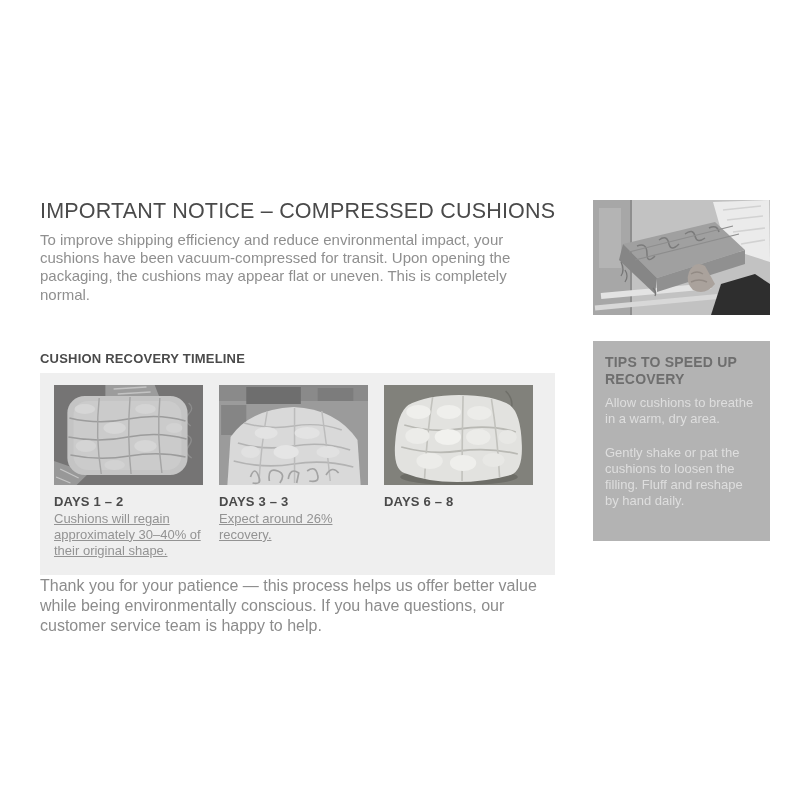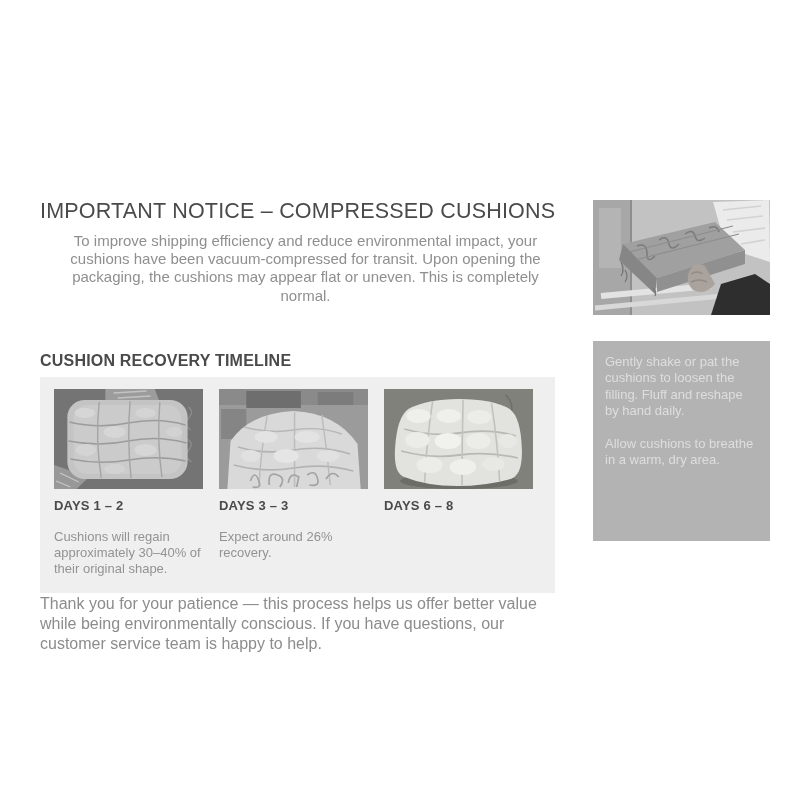--- a/index.html
+++ b/index.html
@@ -13,39 +13,39 @@
     position:absolute;left:40px;top:200px;width:730px;
     display:grid;grid-template-columns:515px 177px;column-gap:38px;
   }
   
   .main-title{
     margin:0 0 7px 0;
     font-size:21.5px;font-weight:400;letter-spacing:.2px;
     color:#4a4a4a;line-height:1.1;white-space:nowrap;
   }
   .intro{
-    margin:8px;font-size:15px;line-height:1.22;color:#8f8f8f;width:515px;text-align:center;
+    margin:0;font-size:15px;line-height:1.22;color:#8f8f8f;width:515px;
   }
   .section-title{
     margin:47px 0 7px 0;
-    font-size:16px;font-weight:700;letter-spacing:.2px;color:#4a4a4a;
+    font-size:13px;font-weight:700;letter-spacing:.2px;color:#4a4a4a;
   }
   .timeline-panel{
     background:#efefef;
     padding:12px 22px 16px 14px;
     display:grid;grid-template-columns:1fr 1fr 1fr;column-gap:16px;
     min-height:160px;box-sizing:border-box;
   }
   .stage{display:flex;flex-direction:column;}
   .stage svg{width:100%;height:100px;display:block;}
   .stage-label{
     margin-top:9px;font-size:13px;font-weight:700;color:#4a4a4a;letter-spacing:.2px;
   }
   .stage-desc{
-    margin-top:16px;font-size:13px;line-height:1.24;color:#939393;
+    margin-top:2px;font-size:13px;line-height:1.24;color:#939393;text-decoration:underline;
   }
   .footer-note{
     grid-column:1;
     margin:1px 0 0 0;font-size:16px;line-height:1.25;color:#8c8c8c;width:515px;
   }
   
   .right-col{display:flex;flex-direction:column;}
   .hero-photo{width:177px;height:115px;display:block;}
   .tips-box{
     margin-top:26px;background:#b3b3b3;
@@ -167,19 +167,20 @@
         <path d="M64 78 L152 50 L152 64 L64 92 Z" fill="#909090"></path>
         <path d="M44 46 q10 -4 10 8 q0 10 8 2 M66 40 q8 -6 10 4 q2 8 10 0 M92 34 q8 -6 10 2 q2 8 10 2 M116 28 q8 -4 10 4" stroke="#7b7b7b" stroke-width="1.5" fill="none"></path>
         <path d="M36 52 L140 26 M42 60 L146 34" stroke="#8d8d8d" stroke-width="1.2" fill="none"></path>
         <path d="M28 62 q4 8 0 14 M32 70 q4 6 0 12 M60 88 q4 4 2 8" stroke="#777777" stroke-width="1.3" fill="none"></path>
         <path d="M118 115 L128 84 L162 74 L177 84 L177 115 Z" fill="#2e2e2e"></path>
         <path d="M96 72 Q102 60 112 66 L122 84 Q112 96 100 90 Q92 82 96 72 Z" fill="#aaa29c"></path>
         <path d="M98 74 Q104 70 110 74 M98 82 Q106 78 114 82" stroke="#938b85" stroke-width="1.4" fill="none"></path>
       </svg>
 
       <div class="tips-box">
+        <h3 class="tips-title">TIPS TO SPEED UP RECOVERY</h3>
+        <p class="tips-text">Allow cushions to breathe in a warm, dry area.</p>
         <p class="tips-text">Gently shake or pat the cushions to loosen the filling. Fluff and reshape by hand daily.</p>
-        <p class="tips-text">Allow cushions to breathe in a warm, dry area.</p>
       </div>
 
     </div>
   </div>
 </div>
 
 </body></html>

